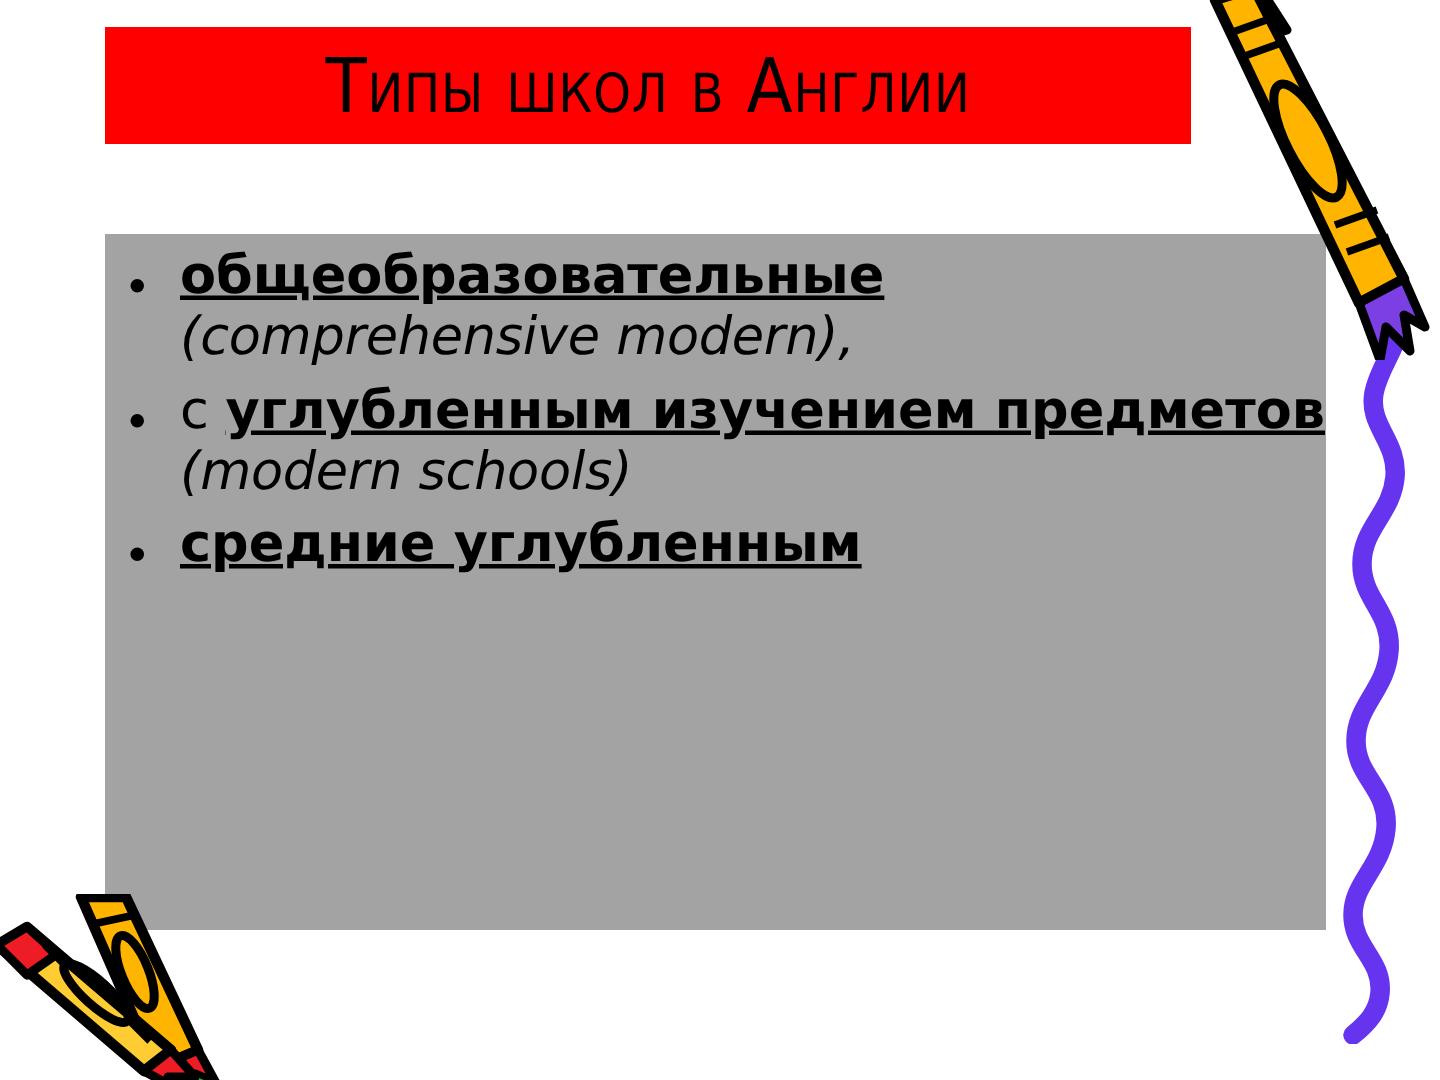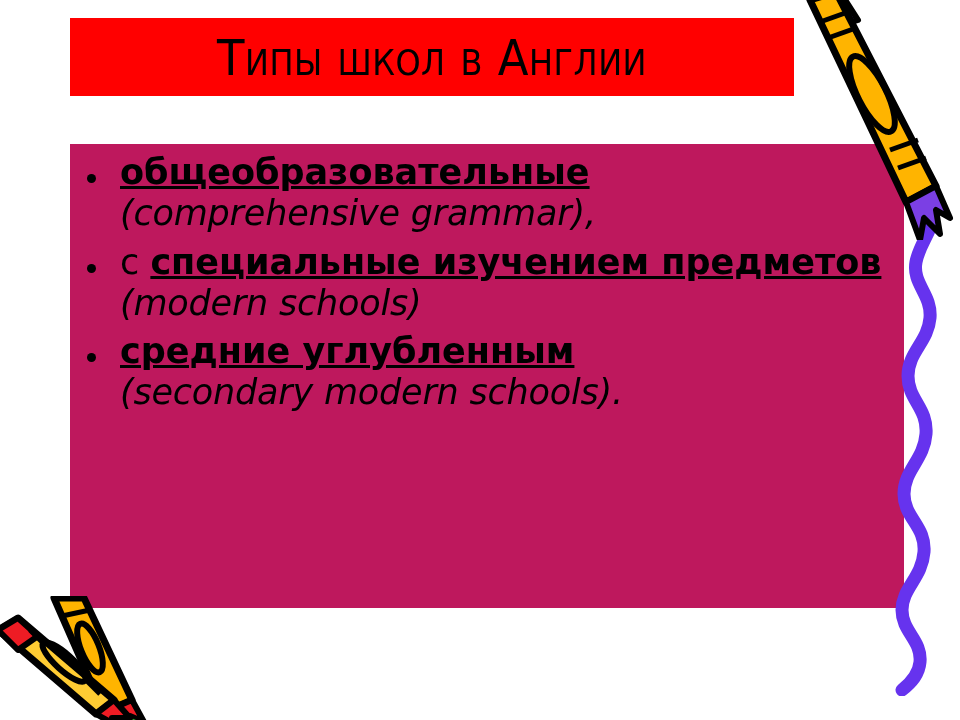--- a/index.html
+++ b/index.html
@@ -49,26 +49,25 @@
     line-height: 1;
     white-space: nowrap;
     transform: scaleY(1.12);
     transform-origin: center center;
   }
 
   
   #content-box {
     position: absolute;
     left: 70px;
-    top: 144px;
+    top: 156px;
     width: 814px;
     height: 464px;
-    background: #be185d;
+    background: #a3a3a3;
     z-index: 5;
-    padding-left: 20px;
   }
   #bullet-list {
     position: absolute;
     left: 0;
     top: 8px;
     width: 814px;
     margin: 0;
     padding: 0;
     list-style: none;
   }
@@ -142,31 +141,31 @@
 
   <div id="title-banner">
     <div id="title-text">Типы школ в Англии</div>
   </div>
 
   <div id="content-box">
     <ul id="bullet-list">
 
       <li class="bullet-item">
         <span class="bullet-dot"></span>
-        <span class="bullet-text"><span class="ru-plain"></span><span class="ru-strong">общеобразовательные</span><br><span class="en-term">(comprehensive grammar),</span></span>
+        <span class="bullet-text"><span class="ru-plain"></span><span class="ru-strong">общеобразовательные</span><br><span class="en-term">(comprehensive modern),</span></span>
       </li>
 
       <li class="bullet-item">
         <span class="bullet-dot"></span>
-        <span class="bullet-text"><span class="ru-plain">с </span><span class="ru-strong">специальные изучением предметов </span><span class="en-term">(modern schools)</span></span>
+        <span class="bullet-text"><span class="ru-plain">с </span><span class="ru-strong">углубленным изучением предметов </span><span class="en-term">(modern schools)</span></span>
       </li>
 
       <li class="bullet-item">
         <span class="bullet-dot"></span>
-        <span class="bullet-text"><span class="ru-plain"> </span><span class="ru-strong">средние углубленным</span><br><span class="en-term">(secondary modern schools).</span></span>
+        <span class="bullet-text"><span class="ru-plain"> </span><span class="ru-strong">средние углубленным</span><br></span>
       </li>
 
     </ul>
   </div>
 
   <svg class="deco" id="squiggle-right" viewBox="0 0 90 500">
     <path d="M 56 4
              C 64 28, 44 44, 40 66
              C 36 88, 56 98, 54 122
              C 52 146, 32 156, 32 180

